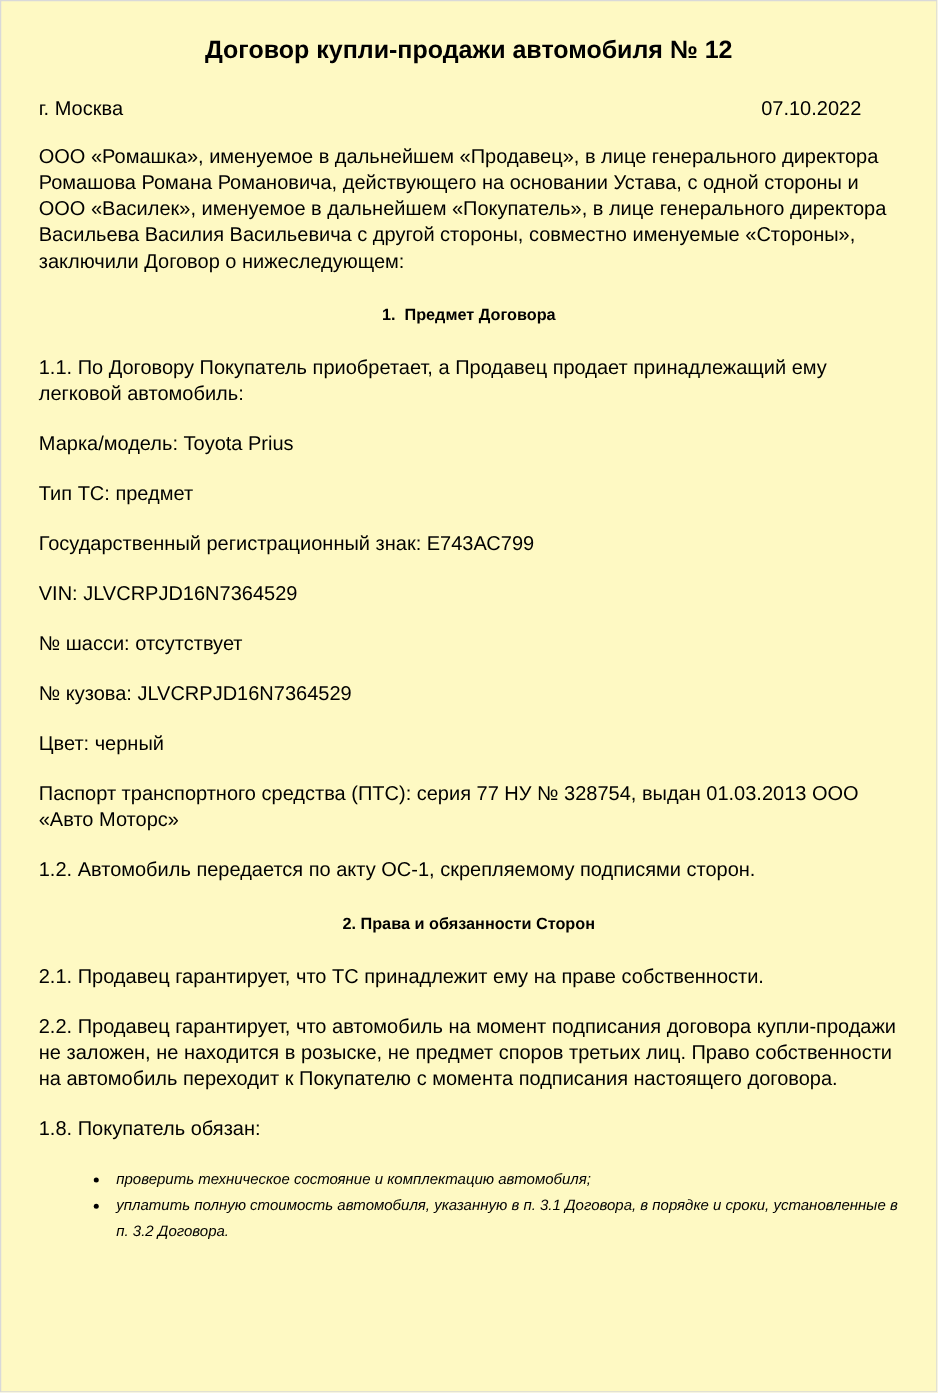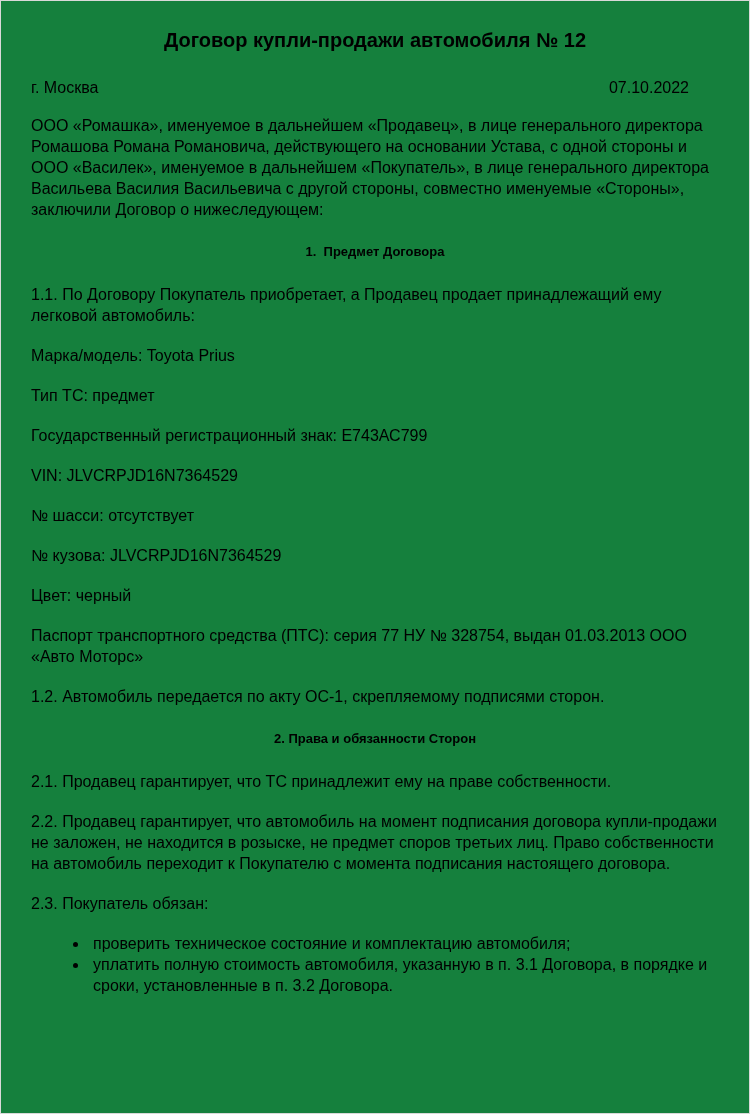--- a/index.html
+++ b/index.html
@@ -4,21 +4,21 @@
 <style>
   html, body {
     margin: 0;
     padding: 0;
     background: #ffffff;
   }
   .page {
     box-sizing: border-box;
     width: 750px;
     height: 1114px;
-    background: #15803d;
+    background: #fef9c3;
     border: 1px solid #d9d9d9;
     padding: 28px 30px 20px 30px;
     overflow: hidden;
     font-family: "Liberation Sans", "DejaVu Sans", sans-serif;
     color: #000000;
   }
   .doc-title {
     font-size: 20px;
     font-weight: bold;
     text-align: center;
@@ -46,24 +46,25 @@
     margin-top: 17px;
   }
   h2.section-heading {
     font-size: 13px;
     font-weight: bold;
     text-align: center;
     line-height: 22px;
     margin: 21px 0;
   }
   ul.obligations {
-    font-size: 16px;
+    font-size: 12px;
     line-height: 21px;
     margin: 16px 0 0 0;
     padding-left: 58px;
+    font-style: italic;
   }
   ul.obligations li {
     margin: 0;
     padding-left: 4px;
   }
 </style>
 </head>
 <body>
 
 <div class="page">
@@ -89,20 +90,20 @@
   <p class="body-text">№ кузова: JLVCRPJD16N7364529</p>
   <p class="body-text">Цвет: черный</p>
   <p class="body-text">Паспорт транспортного средства (ПТС): серия 77 НУ № 328754, выдан 01.03.2013 ООО «Авто Моторс»</p>
 
   <p class="body-text">1.2. Автомобиль передается по акту ОС-1, скрепляемому подписями сторон.</p>
 
   <h2 class="section-heading">2. Права и обязанности Сторон</h2>
 
   <p class="body-text">2.1. Продавец гарантирует, что ТС принадлежит ему на праве собственности.</p>
   <p class="body-text">2.2. Продавец гарантирует, что автомобиль на момент подписания договора купли-продажи не заложен, не находится в розыске, не предмет споров третьих лиц. Право собственности на автомобиль переходит к Покупателю с момента подписания настоящего договора.</p>
-  <p class="body-text">2.3. Покупатель обязан:</p>
+  <p class="body-text">1.8. Покупатель обязан:</p>
 
   <ul class="obligations">
     <li>проверить техническое состояние и комплектацию автомобиля;</li>
     <li>уплатить полную стоимость автомобиля, указанную в п. 3.1 Договора, в порядке и сроки, установленные в п. 3.2 Договора.</li>
   </ul>
 
 </div>
 
 </body></html>

